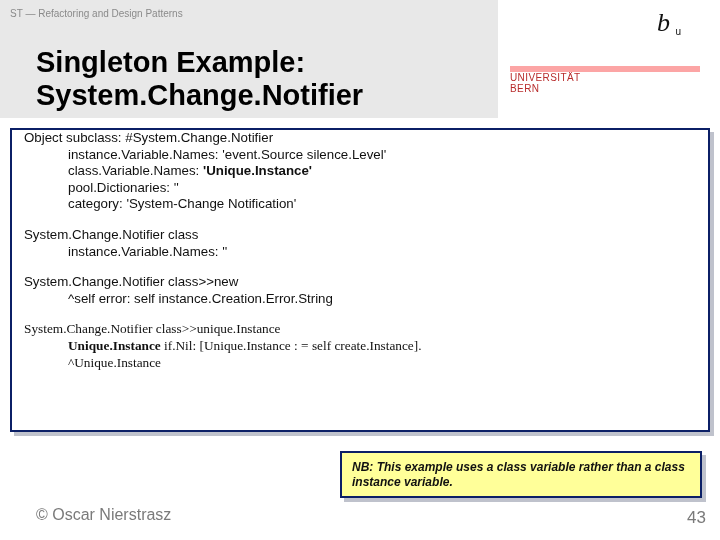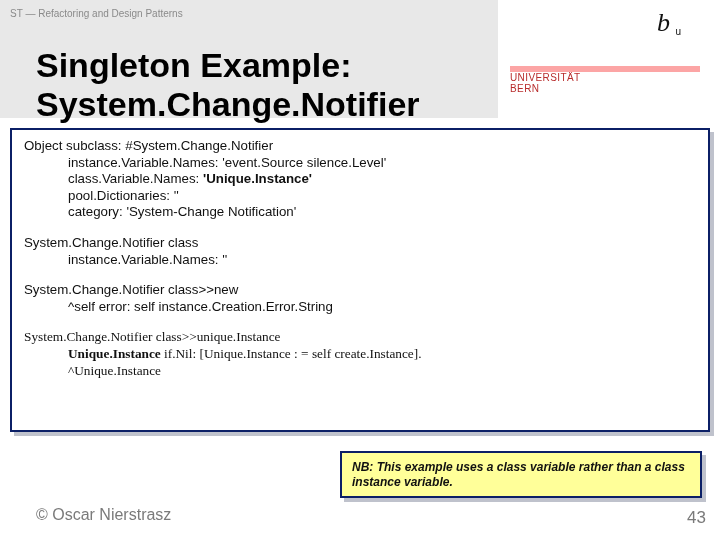--- a/index.html
+++ b/index.html
@@ -20,30 +20,30 @@
   .logo-u { position: absolute; right: 18px; top: 18px; font-family: Arial, sans-serif; font-size: 10px; color: #111; letter-spacing: 1px; }
   .uni-line { border-top: 6px solid #fca5a5; margin-top: 16px; }
   .uni-name { font-size: 10px; color: #b82c2c; font-family: Arial, sans-serif; letter-spacing: 0.4px; }
 
   .header-kicker {
     position: absolute; left: 10px; top: 8px;
     font-size: 10px; color: #8a8a8a;
   }
   .title {
     position: absolute; left: 36px; top: 46px;
-    font-size: 34px; font-weight: bold; color: #000;
+    font-size: 29px; font-weight: bold; color: #000;
     line-height: 1.15;
   }
 
   .code-frame {
     position: absolute; left: 10px; top: 128px; width: 700px; height: 304px;
     border: 2px solid #0b1f66;
     background: #ffffff;
     box-shadow: 4px 4px 0 #bfc2cc;
-    padding: 8px 12px 8px 12px;
+    padding: 0 12px 8px 12px;
     font-size: 13.3px; color: #111;
     line-height: 1.25;
   }
   .code-block { margin-bottom: 14px; }
   .code-block:last-child { margin-bottom: 0; font-family: Liberation Serif, serif; }
   .ind { padding-left: 44px; }
   .code-block span { display: block; }
   .bold { font-weight: bold; }
 
   .nb {

